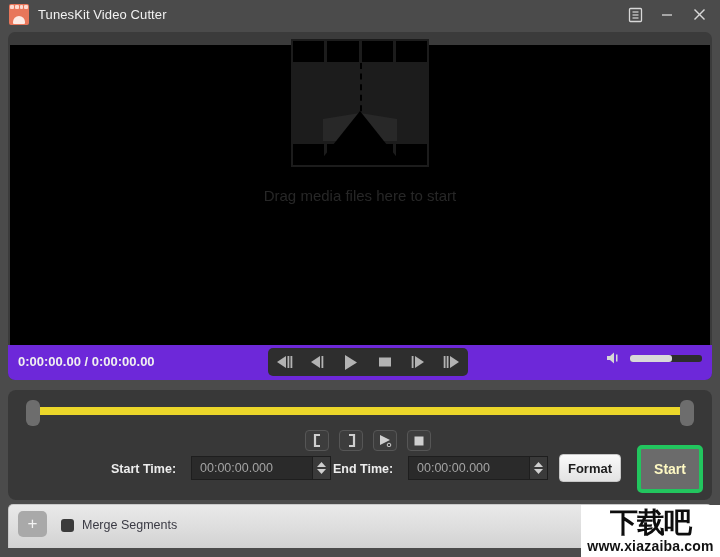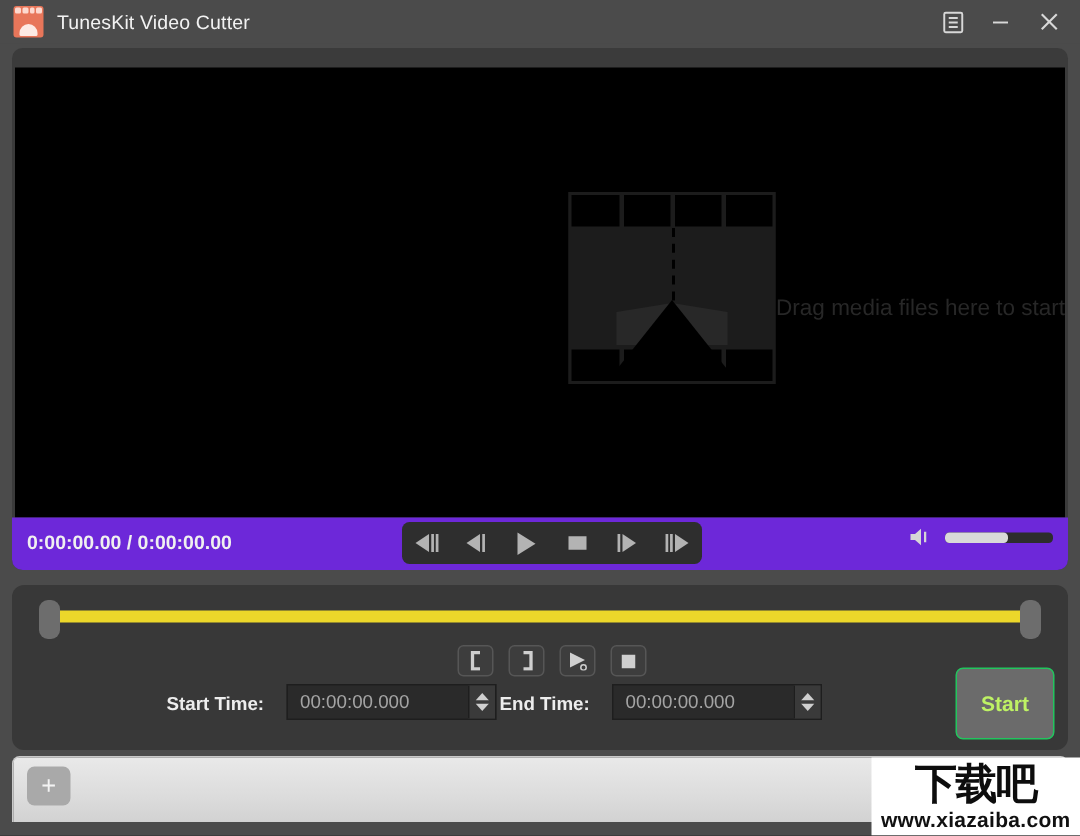--- a/index.html
+++ b/index.html
@@ -66,21 +66,21 @@
     border-radius: 7px;
     overflow: hidden;
   }
   .video-stage {
     position: absolute; left: 2px; top: 13px;
     width: 700px; height: 300px;
     background: #000;
   }
   .dropzone {
     position: absolute; left: 0; top: 0; width: 100%; height: 100%;
-    display: flex; flex-direction: row; align-items: center; justify-content: flex-end;
+    display: flex; flex-direction: column; align-items: center; justify-content: flex-start;
   }
   .film-icon {
     position: relative;
     width: 138px; height: 128px;
     margin-top: -6px;
   }
   .film-icon .frame {
     position: absolute; inset: 0;
     border: 2px solid #1c1c1c;
     background: #1c1c1c;
@@ -229,23 +229,23 @@
     background: linear-gradient(180deg,#fafafa 0%,#eeeeee 50%,#e3e3e3 100%);
     border: 1px solid #c7c7c7;
     border-radius: 4px;
     color: #1d1d1d; font-size: 13px; font-weight: bold;
     display: flex; align-items: center; justify-content: center;
   }
   .btn-start {
     position: absolute; left: 629px; top: 3px;
     width: 66px; height: 48px;
     background: #6b6b6b;
-    border: 1px solid #22c55e;
+    border: 4px solid #22c55e;
     border-radius: 5px;
-    color: #bef264; font-size: 14px; font-weight: bold;
+    color: #fef9c3; font-size: 14px; font-weight: bold;
     display: flex; align-items: center; justify-content: center;
   }
 
   
   .merge-panel {
     position: absolute; left: 8px; top: 504px;
     width: 704px; height: 44px;
     background: linear-gradient(180deg,#e9e9e9 0%,#dcdcdc 60%,#d2d2d2 100%);
     border-radius: 5px 5px 0 0;
     border: 1px solid #c9c9c9;
@@ -467,26 +467,31 @@
         <span class="spin">
           <svg width="9" height="5" viewBox="0 0 9 5">
               <polygon points="4.5,0 9,5 0,5" fill="currentColor"></polygon>
             </svg>
           <svg width="9" height="5" viewBox="0 0 9 5">
               <polygon points="4.5,5 0,0 9,0" fill="currentColor"></polygon>
             </svg>
         </span>
       </div>
 
+      <div class="btn-format">Format</div>
       <div class="btn-start">Start</div>
     </div>
   </div>
 
   <div class="merge-panel">
     <div class="btn-plus">+</div>
+    <div class="merge-check">
+      <span class="check-dot"></span>
+      <span class="merge-label">Merge Segments</span>
+    </div>
   </div>
 
   <div class="watermark">
     <div class="wm-cn">下载吧</div>
     <div class="wm-url">www.xiazaiba.com</div>
   </div>
 
 </div>
 
 </body></html>

